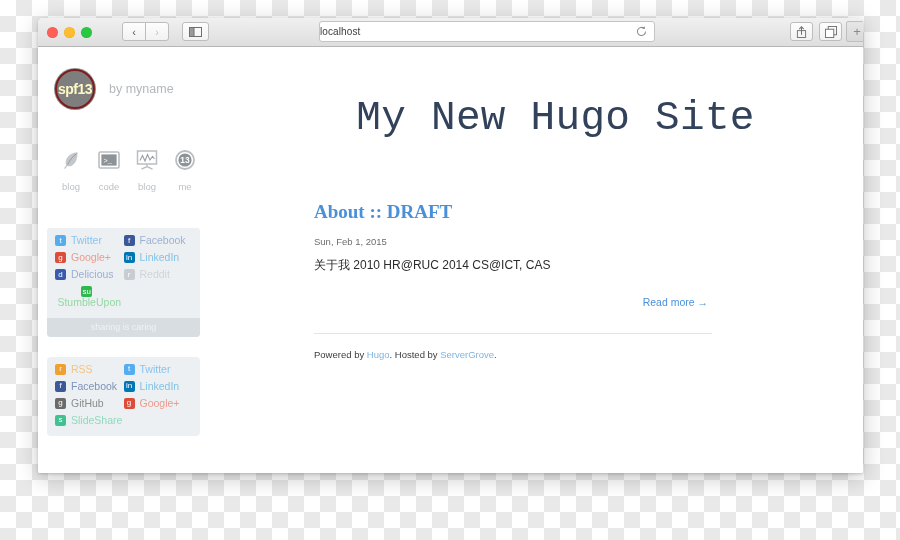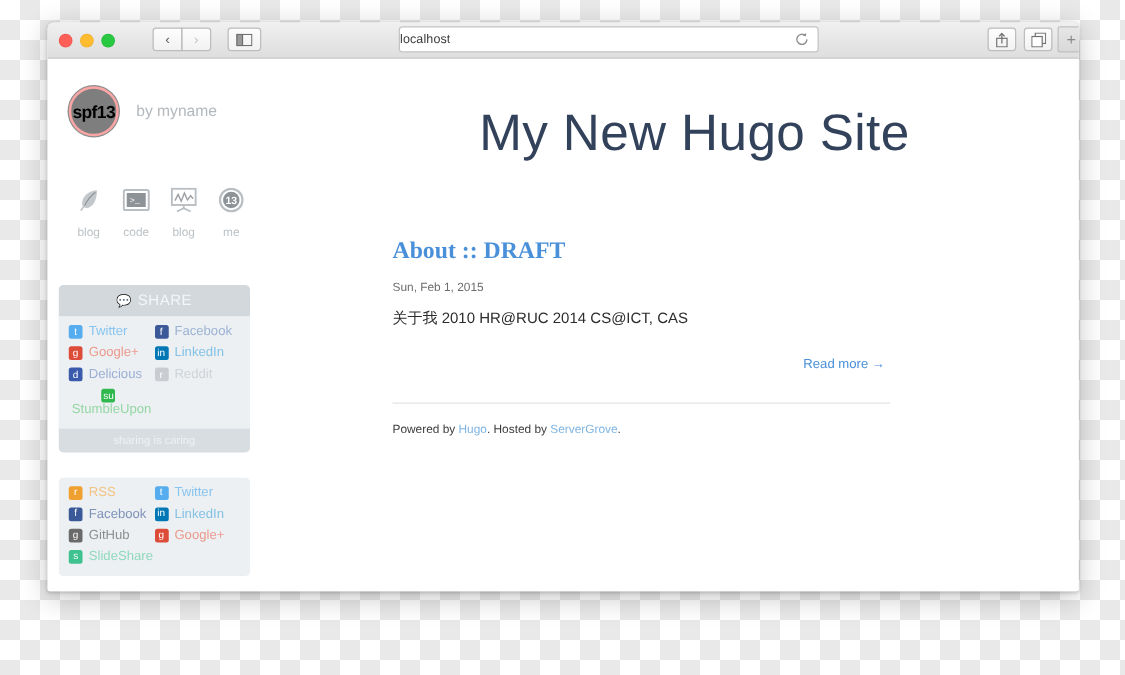--- a/index.html
+++ b/index.html
@@ -92,24 +92,24 @@
   #site-sidebar {
     position: absolute; left: 0; top: 0;
     width: 210px; height: 100%;
     padding: 22px 0 0 0;
     box-sizing: border-box;
   }
   #brand { display: flex; align-items: center; padding-left: 17px; }
   #logo-circle {
     width: 40px; height: 40px; border-radius: 50%;
     background: #7e7e7e;
-    border: 2px solid #fca5a5;
+    border: 2px solid #7f1d1d;
     box-shadow: 0 0 0 1px #8d8d8d;
     display: flex; align-items: center; justify-content: center;
-    color: #000000;
+    color: #fef9c3;
     font-size: 14px; font-weight: bold;
     letter-spacing: -.5px;
     box-sizing: border-box;
   }
   #brand-by {
     margin-left: 14px;
     color: #b3b8bd; font-size: 12.5px;
   }
   #site-nav {
     margin-top: 39px;
@@ -170,22 +170,22 @@
     font-size: 9px;
     text-align: center;
     padding: 4px 0 5px;
   }
   
   #site-main {
     position: absolute; left: 210px; top: 0; right: 0; height: 100%;
   }
   #site-title {
     text-align: center;
-    margin: 36px 0 0 0;
-    font-family: Liberation Sans, sans-serif;
+    margin: 48px 0 0 0;
+    font-family: Liberation Mono, monospace;
     font-size: 41px;
     color: #33425b;
     font-weight: normal;
     letter-spacing: .3px;
   }
   #post { margin: 60px 0 0 66px; width: 460px; }
   #post-title {
     font-family: "Liberation Serif", serif;
     font-size: 19px;
     color: #4a90d9;
@@ -324,23 +324,20 @@
               <circle cx="10" cy="10" r="6.6" fill="#8e9398"></circle>
               <text x="10" y="12.9" text-anchor="middle" font-family="Liberation Sans, sans-serif" font-size="8.4" font-weight="bold" fill="#ffffff">13</text>
             </svg>
           </div>
           <div class="nav-label">me</div>
         </div>
 
       </div>
 
       <div class="widget" id="share-widget">
-        <div class="widget-head">
-          <span class="wh-icon">💬</span><span>SHARE</span>
-        </div>
         <div class="widget-body" id="share-links">
             <div class="share-link" style="color: rgb(136, 196, 240);">
               <span class="sl-icon" style="background: rgb(85, 172, 238);">t</span>
               <span>Twitter</span>
             </div>
             <div class="share-link" style="color: rgb(155, 178, 212);">
               <span class="sl-icon" style="background: rgb(59, 89, 152);">f</span>
               <span>Facebook</span>
             </div>
             <div class="share-link" style="color: rgb(235, 154, 142);">

